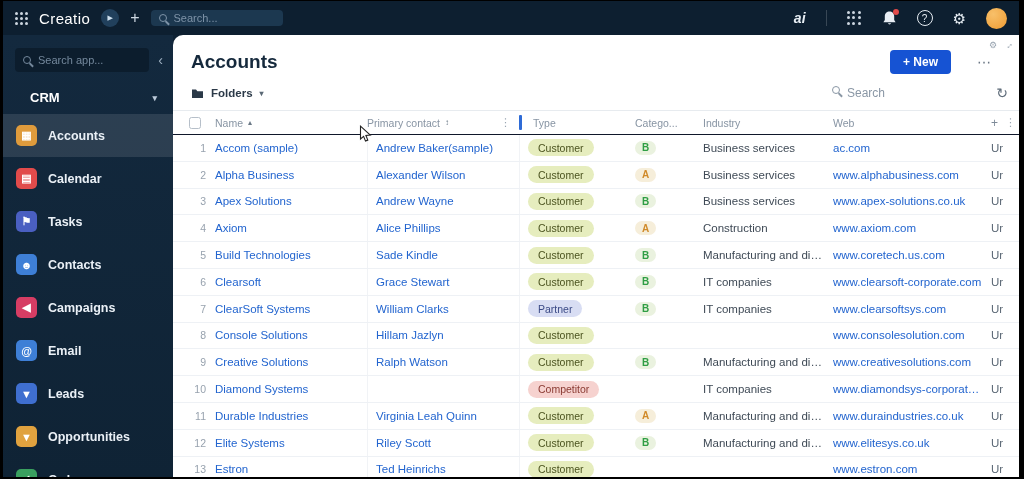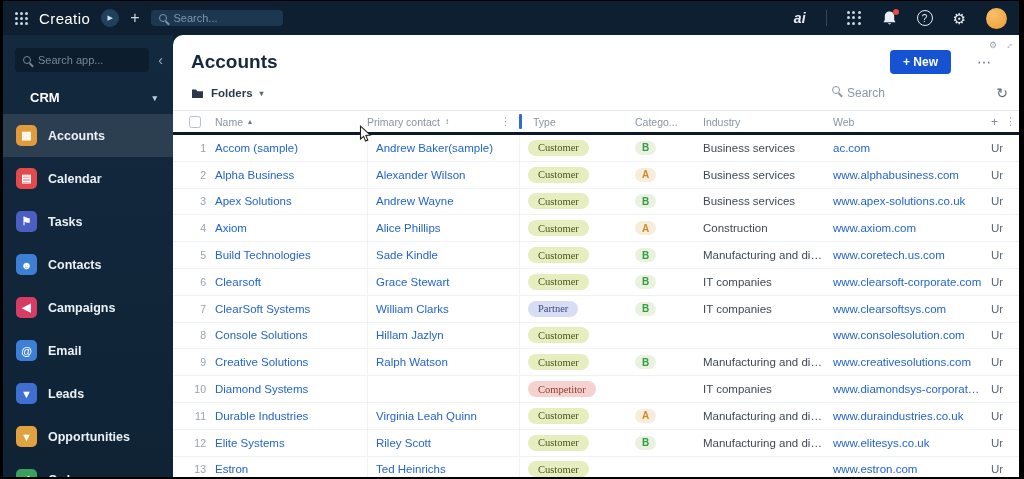--- a/index.html
+++ b/index.html
@@ -80,38 +80,38 @@
                  color:#2b3948; background:none; border:none; }
   .folders-btn .caret { font-size:8px; color:#5a6875; }
   .toolbar-right { display:flex; align-items:center; width:176px; justify-content:space-between; }
   .grid-search { display:flex; align-items:flex-start; gap:7px; color:#8a97a5; font-size:12px; }
   .refresh { color:#5f6c7a; font-size:14px; background:none; border:none; }
 
   
   .thead, .trow { display:grid;
     grid-template-columns:26px 152px 152px 116px 68px 130px 158px 1fr;
     align-items:center; padding-left:16px; }
-  .thead { height:25px; border-top:1px solid #e7ebef; border-bottom:3px solid #0f172a;
+  .thead { height:25px; border-top:1px solid #e7ebef; border-bottom:1px solid #0f172a;
            color:#8794a3; font-size:10.5px; }
   .th { display:flex; align-items:center; gap:5px; }
   .th .sort { font-size:8px; color:#6b7987; }
   .th-contact { justify-content:space-between; padding-right:8px;align-items:center; }
   .kebab { color:#9aa6b2; font-size:11px; }
   .type-bar { width:3px; height:15px; background:#2e6bd6; border-radius:1px; margin-right:6px; }
   .th-last { display:flex; justify-content:flex-end; gap:7px; padding-right:6px;
              color:#7d8a98; font-size:12px; }
   .checkbox { width:12px; height:12px; border:1.5px solid #b6bfc9; border-radius:2.5px; }
   #table-body { overflow:hidden; }
   .trow { height:26.8px; border-bottom:1px solid #eef1f5; font-size:11.5px; }
   .c { overflow:hidden; white-space:nowrap; text-overflow:ellipsis; padding-right:8px; }
   .link { color:#2365cf; cursor:pointer; }
   .num { color:#97a2ae; font-size:10.5px; text-align:right; padding-right:9px; }
   .cell-contact, .cell-type { border-left:1px solid #f1f3f6; padding-left:8px; height:100%;
                               display:flex; align-items:center; }
-  .badge { display:inline-block; padding:2.5px 10px; border-radius:9px; font-size:10.5px;font-family:Liberation Serif, serif; }
+  .badge { display:inline-block; padding:2.5px 10px; border-radius:9px; font-size:10.5px; }
   .cat-badge { display:inline-block; min-width:21px; text-align:center; padding:1.5px 0;
                border-radius:8px; font-size:10px; font-weight:700; }
   .ind { color:#3f4a56; }
   .ur { color:#5b6875; }
 
   .cursor-svg { position:absolute; left:356px; top:124px; z-index:5; pointer-events:none; }
 </style>
 </head>
 <body>
 

